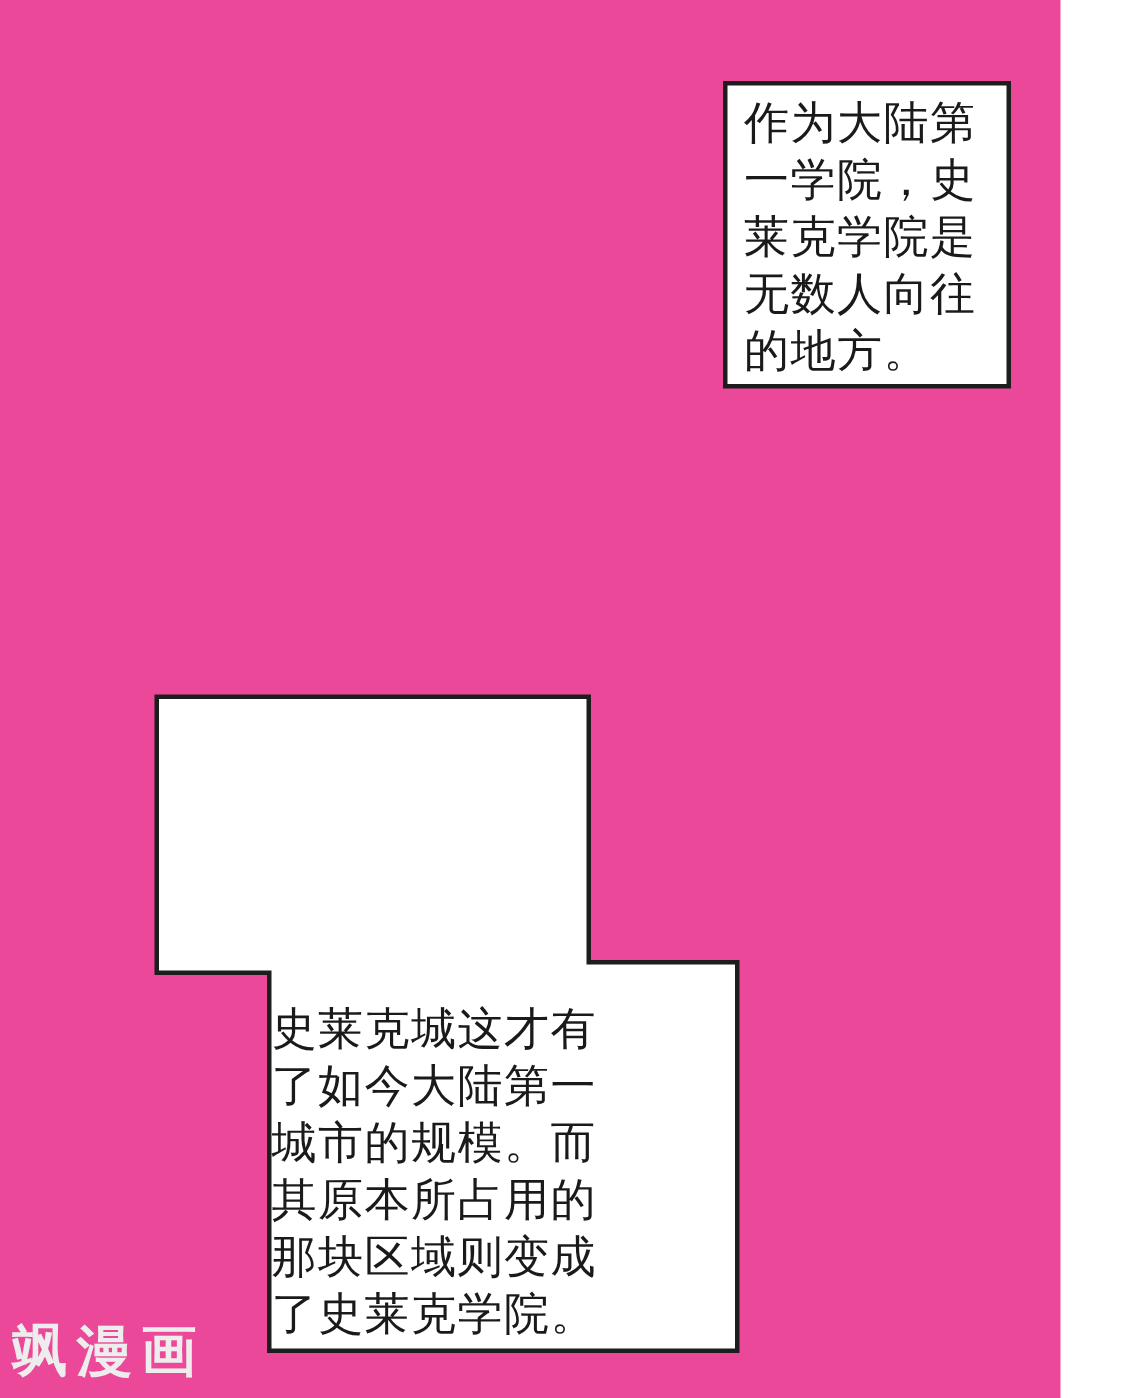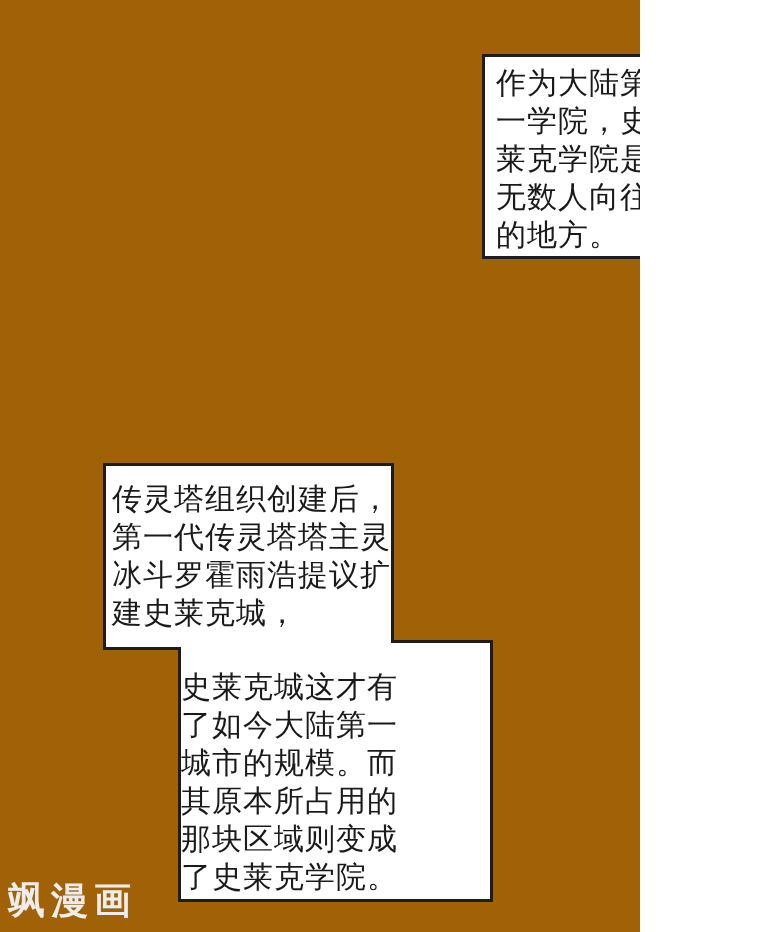--- a/index.html
+++ b/index.html
@@ -2,23 +2,23 @@
 <html><head>
 <meta charset="utf-8">
 <style>
   html, body {
     margin: 0;
     padding: 0;
     background: #ffffff;
   }
   .page {
     position: relative;
-    width: 640px;
+    width: 707px;
     height: 932px;
-    background: #a16207;
+    background: #ec4899;
     overflow: hidden;
     font-family: "Liberation Sans", sans-serif;
   }
   .artwork-layer {
     position: absolute;
     left: 0;
     top: 0;
     width: 760px;
     height: 932px;
   }
@@ -70,24 +70,20 @@
 
     <path d="M104.5,464.5 L392.5,464.5 L392.5,641.5 L491.5,641.5 L491.5,900.5 L179.5,900.5 L179.5,648.5 L104.5,648.5 Z" fill="#ffffff" stroke="#1d1d1d" stroke-width="3" stroke-linejoin="miter"></path>
   </svg>
 
   <div class="bubble-text top-right">作为大陆第
 一学院，史
 莱克学院是
 无数人向往
 的地方。</div>
 
-  <div class="bubble-text mid-left">传灵塔组织创建后，
-第一代传灵塔塔主灵
-冰斗罗霍雨浩提议扩
-建史莱克城，</div>
 
   <div class="bubble-text bottom-center">史莱克城这才有
 了如今大陆第一
 城市的规模。而
 其原本所占用的
 那块区域则变成
 了史莱克学院。</div>
 
   <div class="watermark">飒漫画</div>
 

